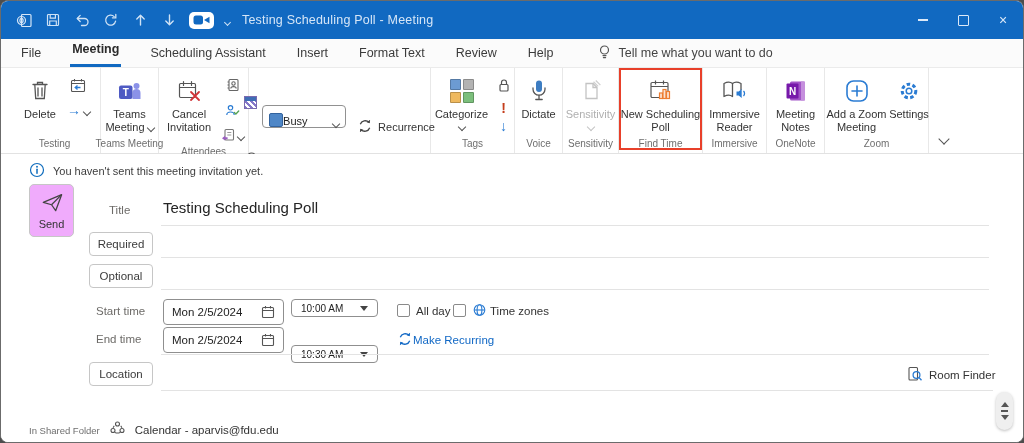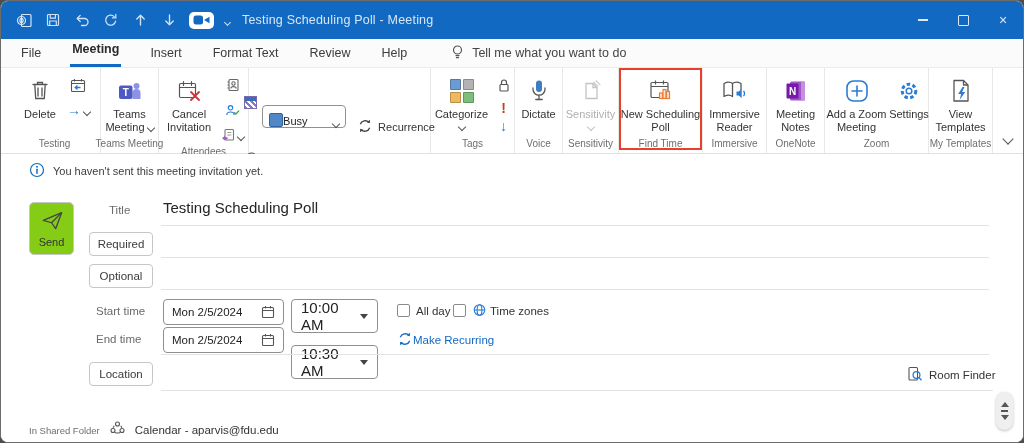--- a/index.html
+++ b/index.html
@@ -49,26 +49,26 @@
   .imp{font-size:14px;font-weight:700;line-height:1;}
   .red-box{position:absolute;left:0;top:0;right:0;bottom:3px;border:2px solid #e8402a;pointer-events:none;z-index:3;}
   .collapse-area{width:30px;display:flex;align-items:flex-end;justify-content:center;padding-bottom:10px;box-sizing:border-box;}
 
   
   .bodyarea{position:relative;height:291px;background:#fff;}
   .infobar{position:absolute;left:28px;top:8px;display:flex;align-items:center;gap:8px;font-size:11px;color:#3d3d3d;}
   .abs{position:absolute;}
   .field-line{position:absolute;left:160px;right:34px;height:1px;background:#e3e3e3;}
   .pill-btn{position:absolute;width:64px;height:24px;border:1px solid #c6c6c6;border-radius:4px;background:#fff;font-size:11.5px;color:#3b3b3b;display:flex;align-items:center;justify-content:center;box-sizing:border-box;}
-  .send-btn{position:absolute;left:28px;top:48px;width:45px;height:53px;border:1px solid #c6c6c6;border-radius:5px;background:#84cc16;display:flex;flex-direction:column;align-items:center;justify-content:center;gap:3px;font-size:11px;color:#333;box-sizing:border-box;}
+  .send-btn{position:absolute;left:28px;top:30px;width:45px;height:53px;border:1px solid #c6c6c6;border-radius:5px;background:#f0abfc;display:flex;flex-direction:column;align-items:center;justify-content:center;gap:3px;font-size:11px;color:#333;box-sizing:border-box;}
   .flabel{position:absolute;font-size:11.5px;color:#6d6b68;}
   .title-value{position:absolute;left:162px;top:45px;font-size:15px;color:#242424;}
   .datebox{position:absolute;width:121px;height:26px;border:1px solid #8f8f8f;border-radius:4px;display:flex;align-items:center;font-size:11.5px;color:#222;padding:0 8px;box-sizing:border-box;background:#fff;}
   .datebox .dicon{margin-left:auto;display:flex;}
-  .timebox{position:absolute;width:87px;height:34px;border:1px solid #8f8f8f;border-radius:4px;display:flex;align-items:center;font-size:15px;color:#222;padding:0 9px;box-sizing:border-box;background:#fff;}
+  .timebox{position:absolute;width:87px;height:18px;border:1px solid #8f8f8f;border-radius:4px;display:flex;align-items:center;font-size:10px;color:#222;padding:0 9px;box-sizing:border-box;background:#fff;}
   .caret{margin-left:auto;width:0;height:0;border-left:4px solid transparent;border-right:4px solid transparent;border-top:5px solid #444;}
   .cb{position:absolute;width:13px;height:13px;border:1px solid #8a8a8a;border-radius:2px;background:#fff;box-sizing:border-box;}
   .cb-label{position:absolute;font-size:11.5px;color:#333;}
   .link{position:absolute;font-size:11.5px;color:#1168c5;display:flex;align-items:center;}
   .roomfinder{position:absolute;left:906px;top:212px;display:flex;align-items:center;gap:6px;font-size:11.5px;color:#333;}
   .scrollpill{position:absolute;left:995px;top:238px;width:17px;height:38px;background:#efefef;border-radius:9px;display:flex;flex-direction:column;align-items:center;justify-content:center;gap:3px;box-shadow:0 1px 3px rgba(0,0,0,.25);}
   .tri-up{width:0;height:0;border-left:4px solid transparent;border-right:4px solid transparent;border-bottom:5px solid #555;}
   .tri-dn{width:0;height:0;border-left:4px solid transparent;border-right:4px solid transparent;border-top:5px solid #555;}
   .dash{width:7px;height:2px;background:#555;}
   .statusbar{position:absolute;left:28px;top:266px;display:flex;align-items:center;gap:9px;}
@@ -133,20 +133,21 @@
       <span>
           <span class="max-box"></span>
         </span>
       <span>×</span>
     </div>
   </div>
 
   <div class="menubar">
     <span class="menu-item">File</span>
     <span class="menu-item active">Meeting</span>
+    <span class="menu-item">Scheduling Assistant</span>
     <span class="menu-item">Insert</span>
     <span class="menu-item">Format Text</span>
     <span class="menu-item">Review</span>
     <span class="menu-item">Help</span>
     <span class="tellme">
       <span>
         <svg width="15" height="16" viewBox="0 0 15 16" fill="none" stroke="#555" stroke-width="1.2" stroke-linecap="round">
             <circle cx="7.5" cy="6" r="4"></circle>
             <path d="M6 11.6h3M6.4 13.6h2.2"></path>
           </svg>
@@ -423,37 +424,20 @@
                 <circle cx="13" cy="13" r="6.8" stroke-width="3" stroke-dasharray="3.5 2.4"></circle>
                 <circle cx="13" cy="13" r="2.8" stroke-width="1.5"></circle>
               </svg>
           </span>
           <span class="lbl">Settings</span>
         </div>
       </div>
       <div class="glabel">Zoom</div>
     </div>
 
-    <div class="rgroup" style="width:64px">
-      <div class="gc">
-        <div class="big-btn" style="width:60px">
-          <span class="bicon">
-            <svg width="24" height="26" viewBox="0 0 24 26" fill="none">
-                <g stroke="#555" stroke-width="1.3" stroke-linejoin="round">
-                  <path d="M5 2.5h9.5l4.5 4.5v16H5z"></path>
-                  <path d="M14.5 2.5V7H19"></path>
-                </g>
-                <path d="M13.5 9l-4.3 7h3l-1.6 6 5.6-8h-3.1l2.4-5z" fill="#2b7cd3"></path>
-              </svg>
-          </span>
-          <span class="lbl">View Templates</span>
-        </div>
-      </div>
-      <div class="glabel">My Templates</div>
-    </div>
 
     <div class="collapse-area">
         <span class="chev" style="width:7px;height:7px"></span>
       </div>
   </div>
 
   <div class="bodyarea">
 
     <div class="infobar">
       <span>

